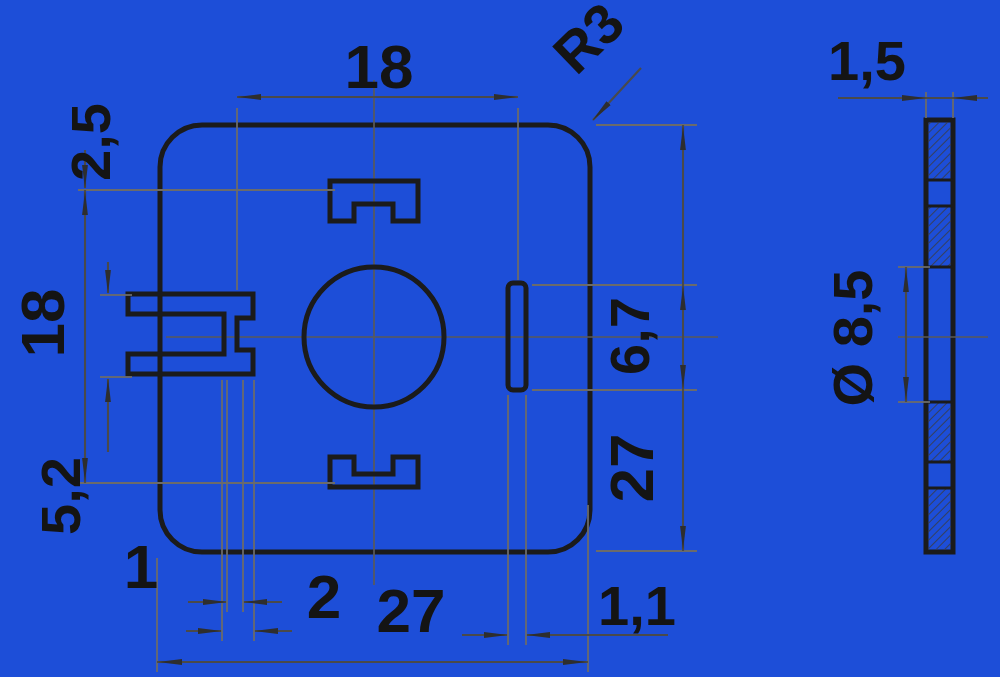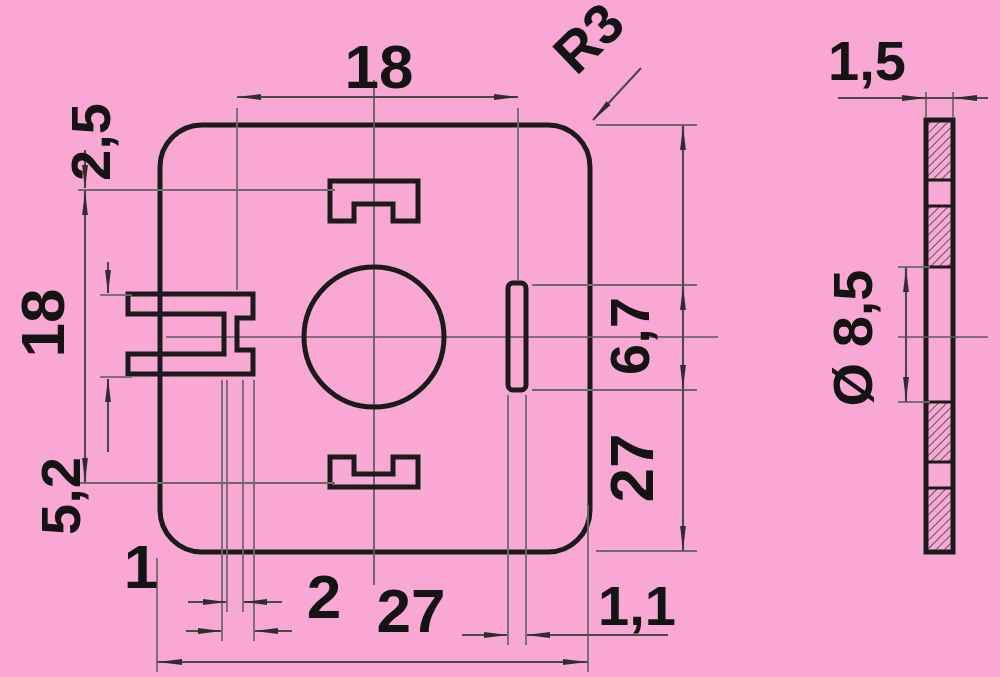--- a/index.html
+++ b/index.html
@@ -1,16 +1,16 @@
 <!DOCTYPE html>
 <html><head>
 <meta charset="utf-8">
 <style>
   html,body{margin:0;padding:0;background:#ffffff;}
-  .page{position:relative;width:1000px;height:677px;background:#f9a8d4;overflow:hidden;}
+  .page{position:relative;width:1000px;height:677px;background:#1d4ed8;overflow:hidden;}
   svg.drawing{display:block;filter:blur(.45px);}
   
   .part{fill:none;stroke:#1b1b1b;stroke-width:5;stroke-linejoin:miter;stroke-linecap:butt;}
   .part-thin{fill:none;stroke:#1b1b1b;stroke-width:3;}
   
   .cl{stroke:#5a5a5a;stroke-width:1.7;fill:none;}
   
   .ext{stroke:#6b6b6b;stroke-width:1.8;fill:none;}
   
   .dim{stroke:#4a4a4a;stroke-width:2.1;fill:none;}

